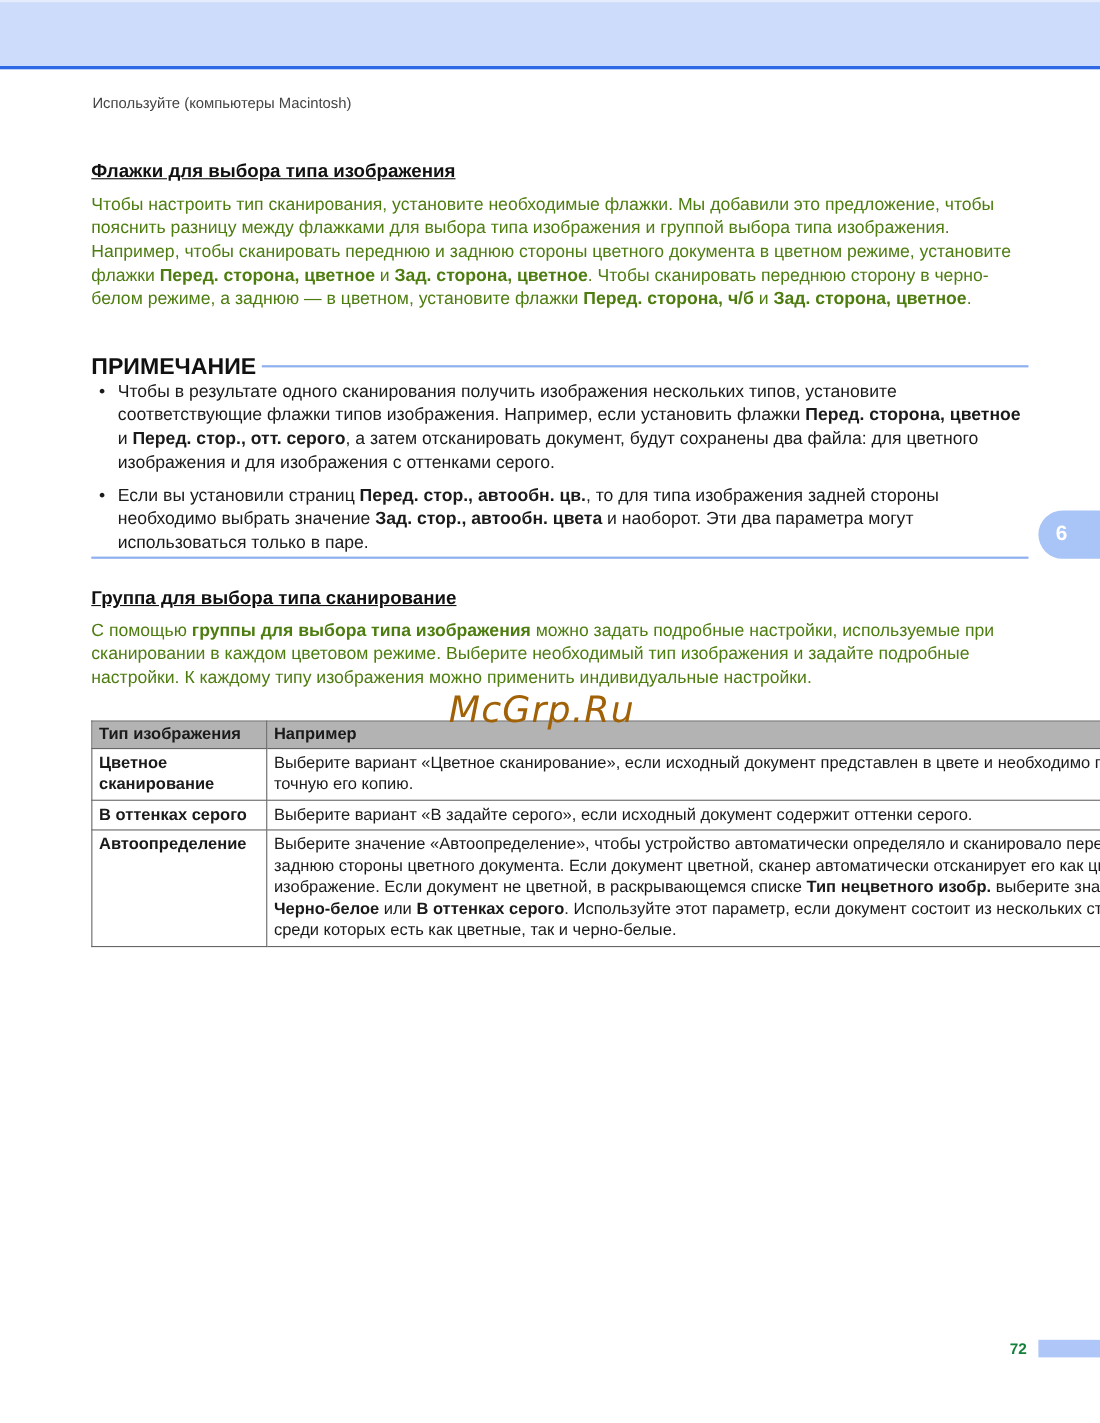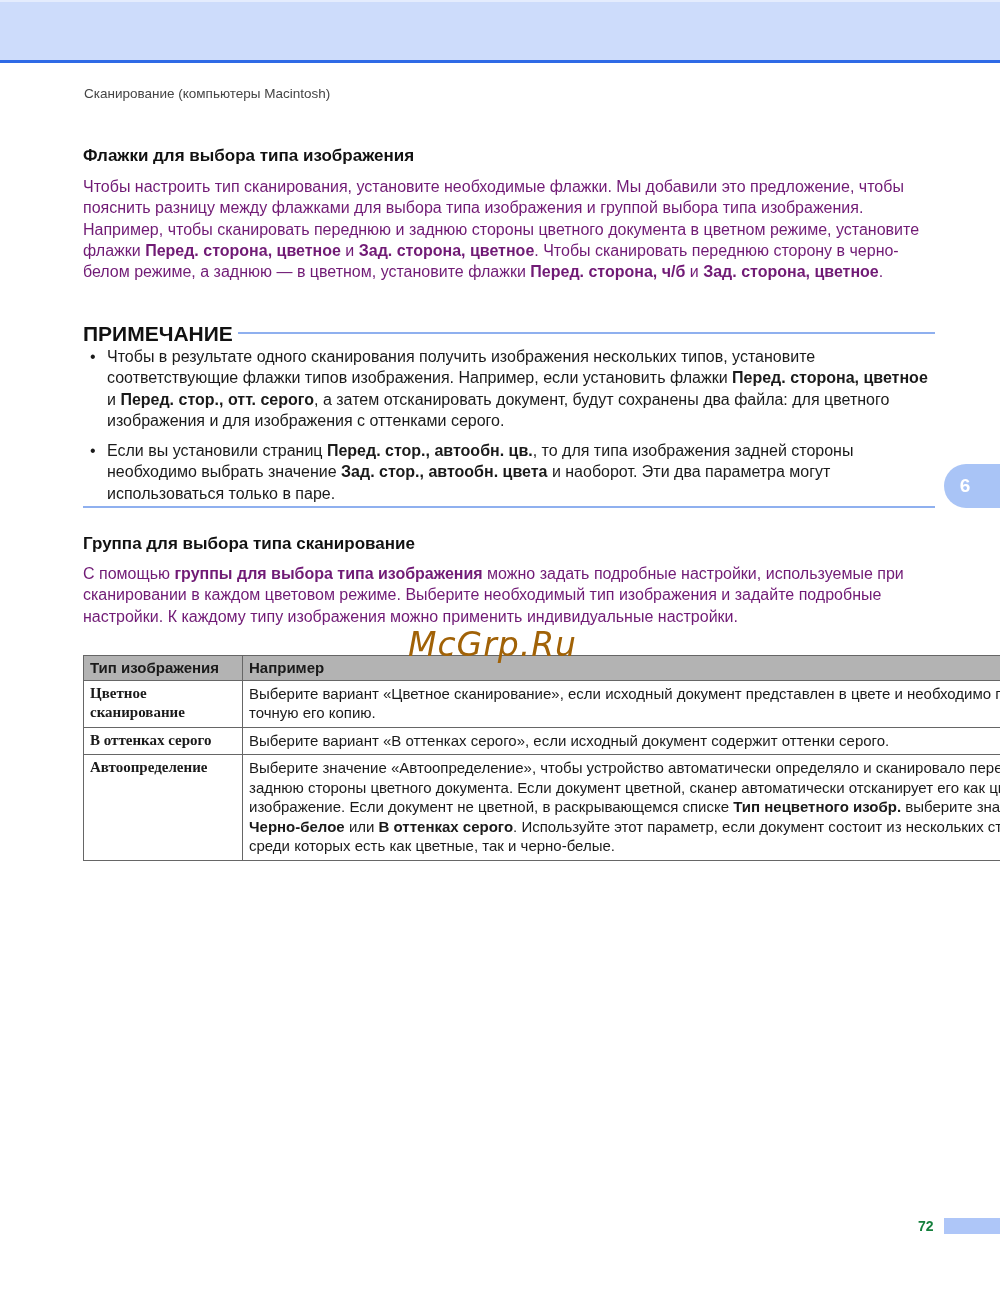--- a/index.html
+++ b/index.html
@@ -1,47 +1,47 @@
 <!DOCTYPE html>
 <html><head>
 <meta charset="utf-8">
 <style>
   html, body { margin: 0; padding: 0; }
   body { width: 1000px; height: 1294px; background: #ffffff; position: relative; overflow: hidden;
          font-family: "Liberation Sans", sans-serif; color: #1a1a1a; }
   .top-band { position: absolute; left: 0; top: 0; width: 1000px; height: 60px; background: #cddcfb; border-top: 2px solid #e4ecfd; box-sizing: border-box; }
   .top-line { position: absolute; left: 0; top: 60px; width: 1000px; height: 3px; background: #2f6ae6; }
   .running-head { position: absolute; left: 84px; top: 86px; font-size: 13.5px; color: #444; }
-  .h2 { position: absolute; left: 83px; font-size: 17px; font-weight: bold; color: #111; }
-  .para { position: absolute; left: 83px; width: 860px; font-size: 16px; line-height: 21.3px; color: #701a75; }
+  .h2 { position: absolute; left: 83px; font-size: 17px; font-weight: bold; color: #111; text-decoration: underline; }
+  .para { position: absolute; left: 83px; width: 860px; font-size: 16px; line-height: 21.3px; color: #4d7c0f; }
   .para b { font-weight: bold; }
   .note-title { position: absolute; left: 83px; top: 322px; font-size: 21px; font-weight: bold; color: #111; }
   .note-line { position: absolute; height: 2px; background: #8fb0ef; }
   .bullet { position: absolute; left: 90px; width: 850px; font-size: 16px; line-height: 21.3px; }
   .bullet .dot { position: absolute; left: 0; top: 0; }
   .bullet .txt { position: absolute; left: 17px; width: 830px; }
   .chapter-tab { position: absolute; left: 944px; top: 464px; width: 56px; height: 44px; background: #a9c4f6;
                  border-radius: 22px 0 0 22px; color: #fff; font-weight: bold; font-size: 19px;
                  display: flex; align-items: center; justify-content: center; padding-right: 14px; box-sizing: border-box; }
   table.types { position: absolute; left: 83px; top: 655px; width: 990px; border-collapse: collapse; font-size: 15px; line-height: 19.5px; }
   table.types th, table.types td { border: 1px solid #666; vertical-align: top; text-align: left; padding: 3px 6px 4px 6px; }
   table.types th { background: #b3b3b3; font-weight: bold; padding: 2px 6px; }
-  table.types td.type { font-weight: bold; width: 146px; font-family: Liberation Serif, serif; }
+  table.types td.type { font-weight: bold; width: 146px; }
   table.types td b { font-weight: bold; }
   .watermark { position: absolute; left: 408px; top: 625px; font-family: "DejaVu Sans", sans-serif; font-style: italic;
                font-size: 33px; color: #a16207; letter-spacing: 1px; }
   .page-num { position: absolute; left: 918px; top: 1218px; font-size: 14px; font-weight: bold; color: #15803d; }
   .page-bar { position: absolute; left: 944px; top: 1218px; width: 56px; height: 16px; background: #aec6f8; }
 </style>
 </head>
 <body>
 
 <div class="top-band"></div>
 <div class="top-line"></div>
-<div class="running-head">Сканирование (компьютеры Macintosh)</div>
+<div class="running-head">Используйте (компьютеры Macintosh)</div>
 
 <div class="h2" style="top:146px">Флажки для выбора типа изображения</div>
 <div class="para" style="top:176px"><span>Чтобы настроить тип сканирования, установите необходимые флажки. Мы добавили это предложение, чтобы пояснить разницу между флажками для выбора типа изображения и группой выбора типа изображения. Например, чтобы сканировать переднюю и заднюю стороны цветного документа в цветном режиме, установите флажки </span><b>Перед. сторона, цветное</b><span> и </span><b>Зад. сторона, цветное</b><span>. Чтобы сканировать переднюю сторону в черно-белом режиме, а заднюю — в цветном, установите флажки </span><b>Перед. сторона, ч/б</b><span> и </span><b>Зад. сторона, цветное</b><span>.</span></div>
 
 <div class="note-title">ПРИМЕЧАНИЕ</div>
 <div class="note-line" style="left:238px; top:332px; width:697px;"></div>
 
 <div class="bullet" style="top:346px">
   <span class="dot">•</span>
   <span class="txt"><span>Чтобы в результате одного сканирования получить изображения нескольких типов, установите соответствующие флажки типов изображения. Например, если установить флажки </span><b>Перед. сторона, цветное</b><span> и </span><b>Перед. стор., отт. серого</b><span>, а затем отсканировать документ, будут сохранены два файла: для цветного изображения и для изображения с оттенками серого.</span></span>
@@ -64,21 +64,21 @@
       <th>Например</th>
     </tr>
   </thead>
   <tbody>
     <tr>
       <td class="type">Цветное сканирование</td>
       <td><span>Выберите вариант «Цветное сканирование», если исходный документ представлен в цвете и необходимо получить точную его копию.</span></td>
     </tr>
     <tr>
       <td class="type">В оттенках серого</td>
-      <td><span>Выберите вариант «В оттенках серого», если исходный документ содержит оттенки серого.</span></td>
+      <td><span>Выберите вариант «В задайте серого», если исходный документ содержит оттенки серого.</span></td>
     </tr>
     <tr>
       <td class="type">Автоопределение</td>
       <td><span>Выберите значение «Автоопределение», чтобы устройство автоматически определяло и сканировало переднюю и заднюю стороны цветного документа. Если документ цветной, сканер автоматически отсканирует его как цветное изображение. Если документ не цветной, в раскрывающемся списке </span><b>Тип нецветного изобр.</b><span> выберите значение </span><b>Черно-белое</b><span> или </span><b>В оттенках серого</b><span>. Используйте этот параметр, если документ состоит из нескольких страниц, среди которых есть как цветные, так и черно-белые.</span></td>
     </tr>
   </tbody>
 </table>
 
 <div class="watermark">McGrp.Ru</div>
 

